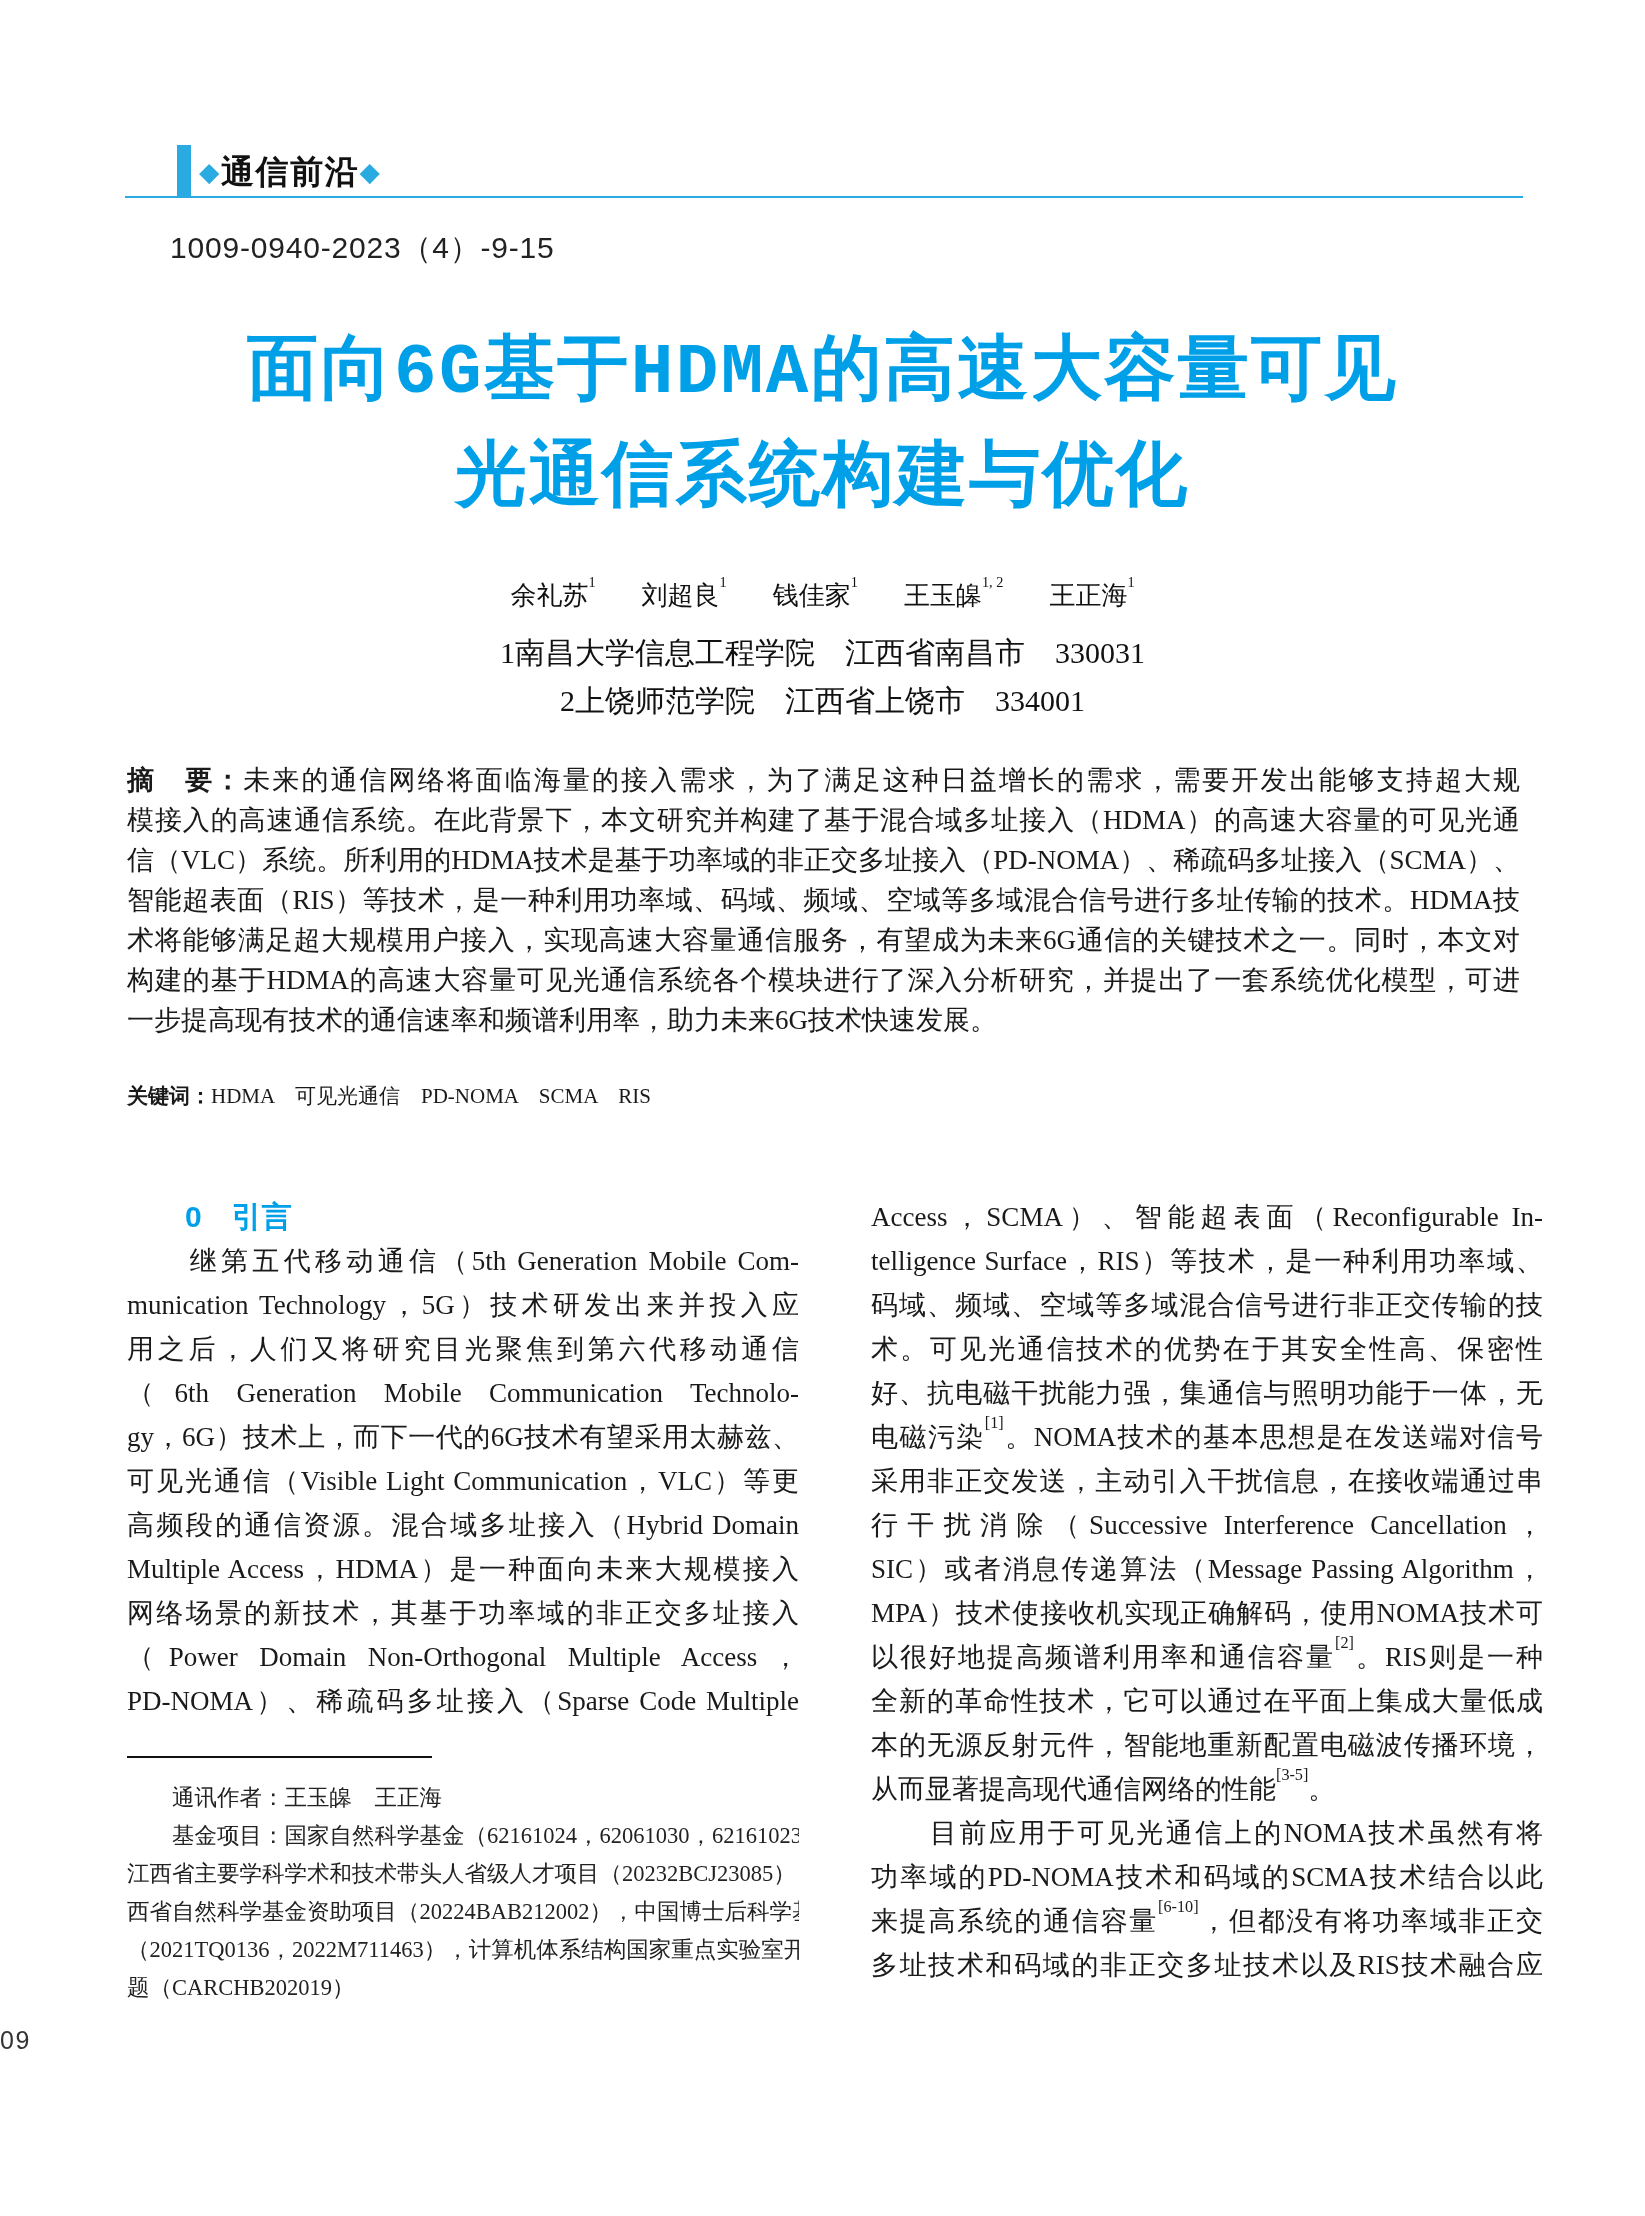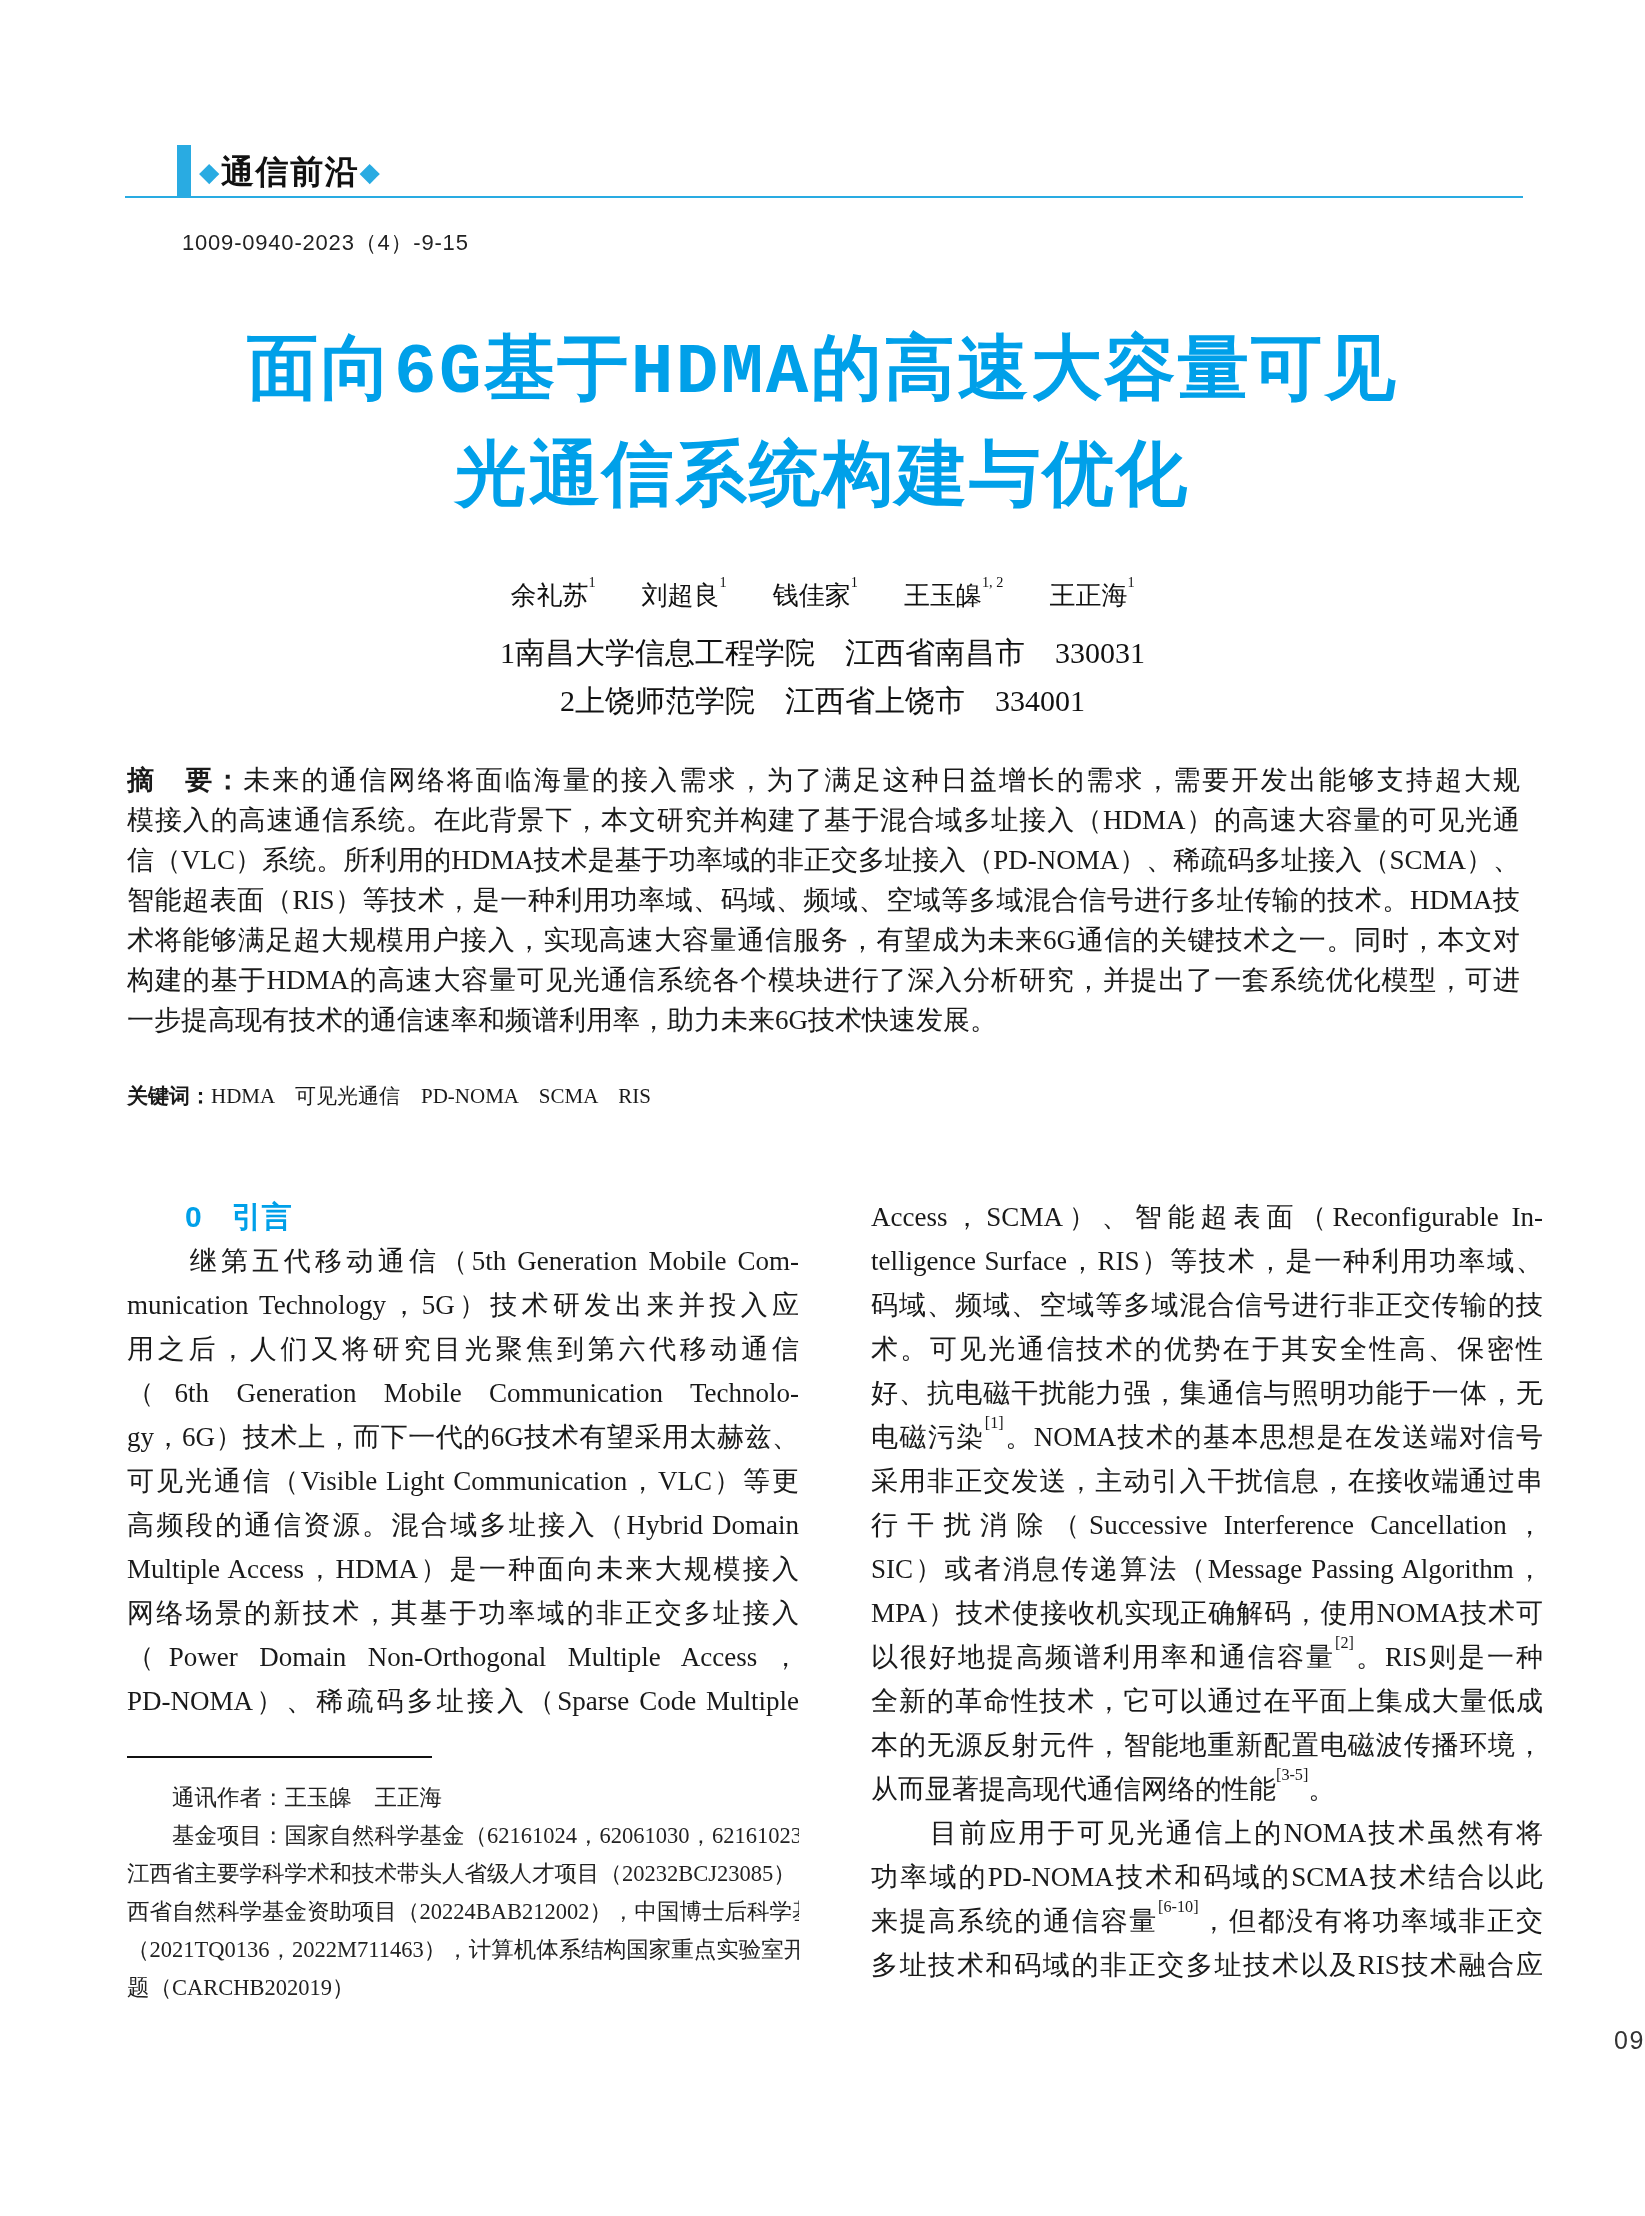--- a/index.html
+++ b/index.html
@@ -8,21 +8,21 @@
     font-family:"Liberation Serif",serif;color:#1a1a1a;
   }
   .abs{position:absolute}
 
   
   #badge-bar{left:177px;top:145px;width:13.7px;height:53px;background:#29abe2}
   #badge{left:199px;top:145px;height:53px;line-height:53px;
     font-family:"Liberation Sans",sans-serif;font-weight:700;font-size:33px;color:#111;letter-spacing:1.6px}
   #badge .dia{color:#29abe2;font-size:26.5px;font-weight:400;position:relative;top:-2.4px}
   #header-rule{left:125px;top:196px;width:1398px;height:2.4px;background:#29abe2}
-  #article-no{left:182px;top:228px;font-family:"Liberation Sans",sans-serif;font-size:22px;color:#222;letter-spacing:0.8px}
+  #article-no{left:170px;top:228px;font-family:"Liberation Sans",sans-serif;font-size:30px;color:#222;letter-spacing:0.8px}
 
   
   #title{left:0;top:320px;width:1645px;text-align:center;
     font-family:Liberation Mono, monospace;font-weight:700;font-size:71px;line-height:106px;
     color:#00a0e9;letter-spacing:2.4px}
 
   
   #authors{left:0;top:578px;width:1645px;text-align:center;font-size:26px;color:#111}
   .author{margin:0 23px;white-space:nowrap}
   .author sup{font-size:0.55em;line-height:0;position:relative;top:-0.5em}
@@ -49,21 +49,21 @@
   .tline b{font-family:Liberation Serif, serif;font-weight:700}
   .tline sup{font-size:0.6em;line-height:0;position:relative;top:-0.5em}
 
   
   #footnote{left:127px;top:1756px;width:672px}
   #footnote-rule{width:305px;height:1.6px;background:#111;margin-bottom:21px}
   #footnote-lines{font-family:Liberation Serif, serif;font-size:22.5px;color:#222}
   #footnote-lines .tline{height:38px;line-height:38px}
 
   
-  #page-number{left:0;top:2026px;width:1645px;text-align:right;
+  #page-number{left:0;top:2026px;width:1645px;text-align:left;
     font-family:"Liberation Sans",sans-serif;font-size:25px;color:#333;letter-spacing:1.6px}
 </style>
 </head>
 <body>
 
 <div>
 
   <div class="abs" id="badge-bar"></div>
 
   <div class="abs" id="badge"><span class="dia">◆</span><span>通信前沿</span><span class="dia">◆</span></div>

